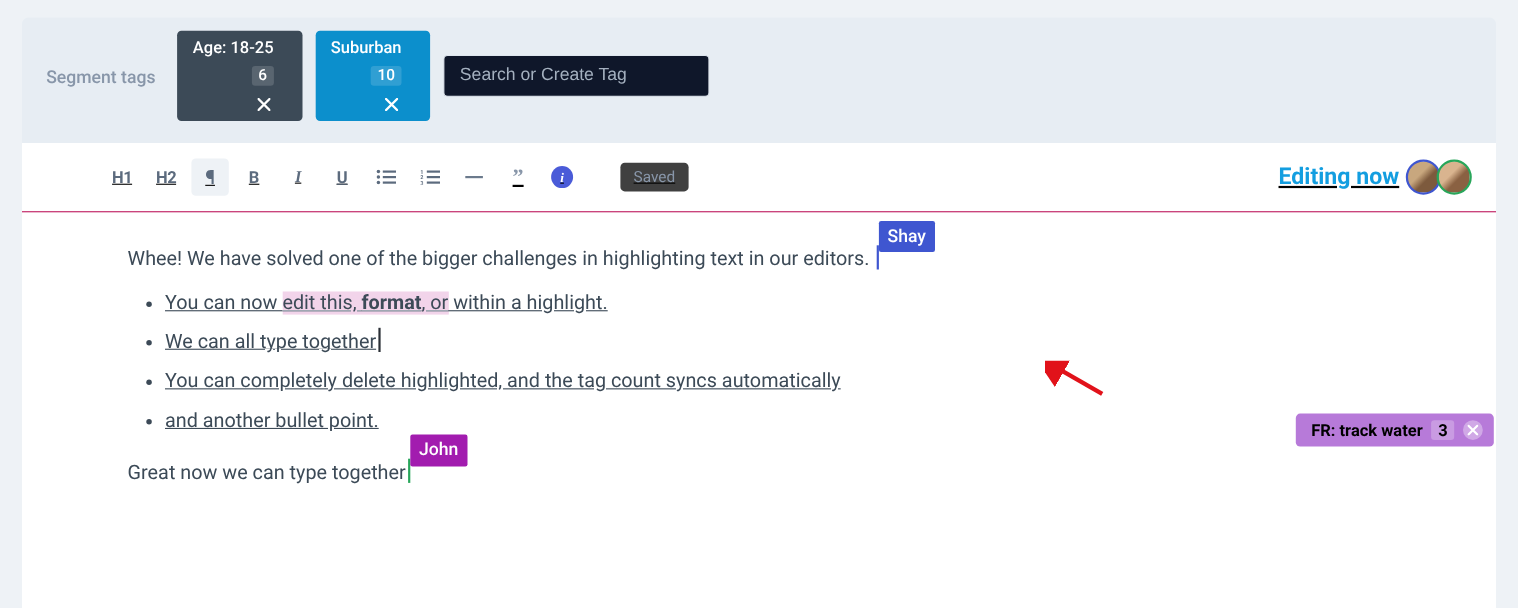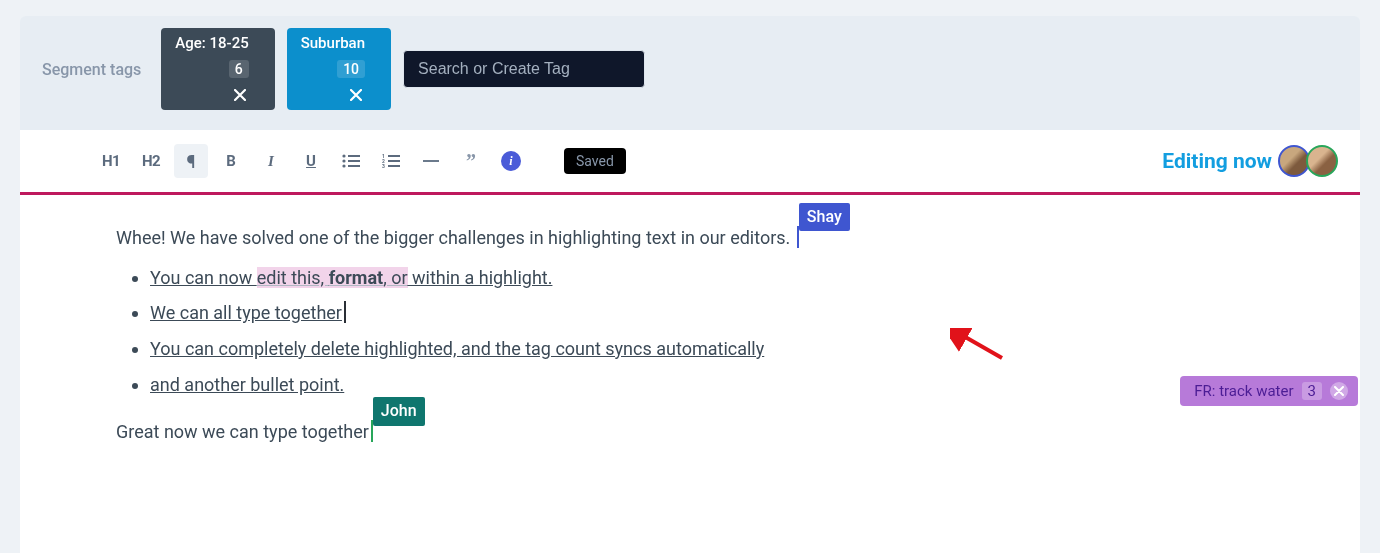--- a/index.html
+++ b/index.html
@@ -68,22 +68,23 @@
     background: #fff;
     border-radius: 0 0 6px 6px;
     padding: 0 0 40px 0;
     min-height: 460px;
     position: relative;
   }
   .toolbar {
     display: flex;
     align-items: center;
     padding: 14px 22px 14px 74px;
-    border-bottom: 3px solid #be185d;
+    border-bottom: 1px solid #be185d;
     gap: 6px;
+    text-decoration: underline;
   }
   .tool-btn {
     display: inline-flex;
     align-items: center;
     justify-content: center;
     min-width: 34px;
     height: 34px;
     padding: 0 6px;
     border-radius: 4px;
     color: #5c6b7e;
@@ -106,21 +107,21 @@
     border-radius: 50%;
     background: #4a5bd8;
     color: #fff;
     font-size: 12px;
     font-weight: 700;
     display: flex; align-items: center; justify-content: center;
     font-style: italic;
     font-family: Georgia, serif;
   }
   .status-pill {
-    background: #000000;
+    background: #404040;
     color: #8896a9;
     font-size: 14px;
     padding: 5px 12px;
     border-radius: 4px;
     margin-left: 30px;
   }
   .toolbar-right {
     margin-left: auto;
     display: flex;
     align-items: center;
@@ -167,41 +168,41 @@
   .cursor-label {
     position: absolute;
     padding: 1px 8px;
     color: #fff;
     font-size: 16px;
     font-weight: 500;
     border-radius: 2px;
     white-space: nowrap;
   }
   .cursor-label.shay { background: #3f56d0; top: -20px; }
-  .cursor-label.john { background: #0f766e; top: -20px; }
+  .cursor-label.john { background: #a21caf; top: -20px; }
   .cursor-wrap { position: relative; display: inline-block; text-decoration: underline; }
 
   .arrow {
     position: absolute;
     pointer-events: none;
   }
   .arrow svg { width: 60px; height: 38px; }
   .arrow-1 { left: 930px; top: 198px; }
   .arrow-2 { left: 454px; top: 432px; }
 
   .side-tag {
     position: absolute;
     right: 2px;
     top: 246px;
     display: inline-flex;
     gap: 8px;
     background: #b77ad9;
-    color: #4c1d95;
+    color: #000000;
     font-size: 15px;
-    font-weight: 400;
+    font-weight: 700;
     padding: 6px 10px 6px 14px;
     border-radius: 4px;
     cursor: pointer;
   }
   .side-tag .count {
     background: rgba(255,255,255,0.25);
     padding: 0 6px;
     border-radius: 3px;
   }
   .side-tag-x {

